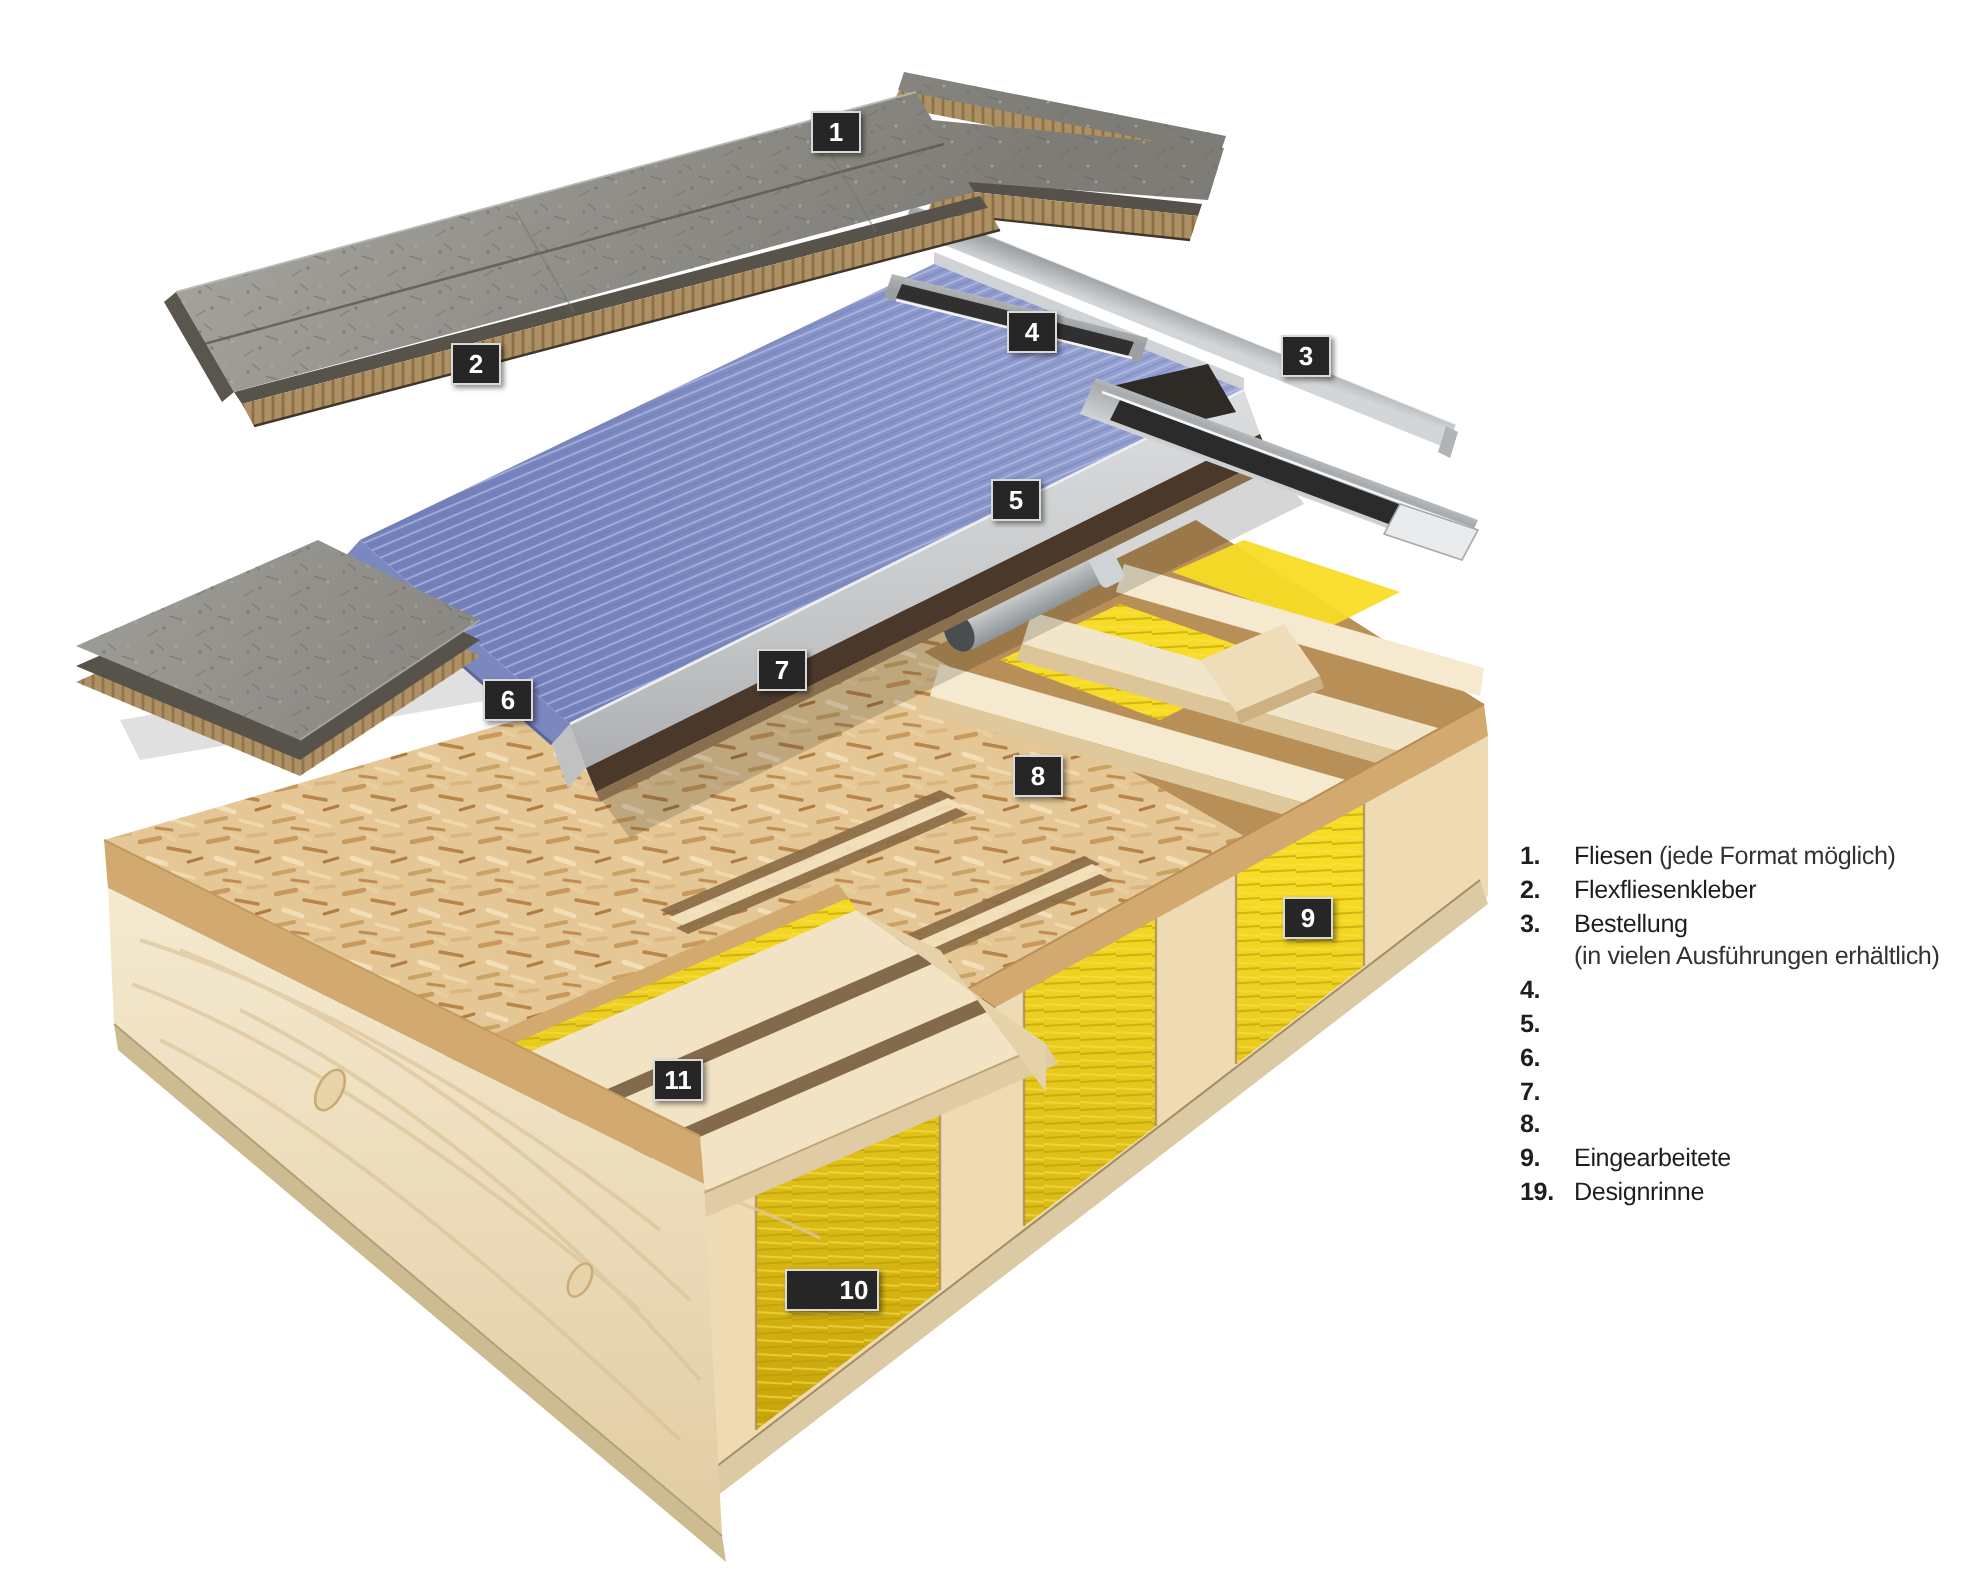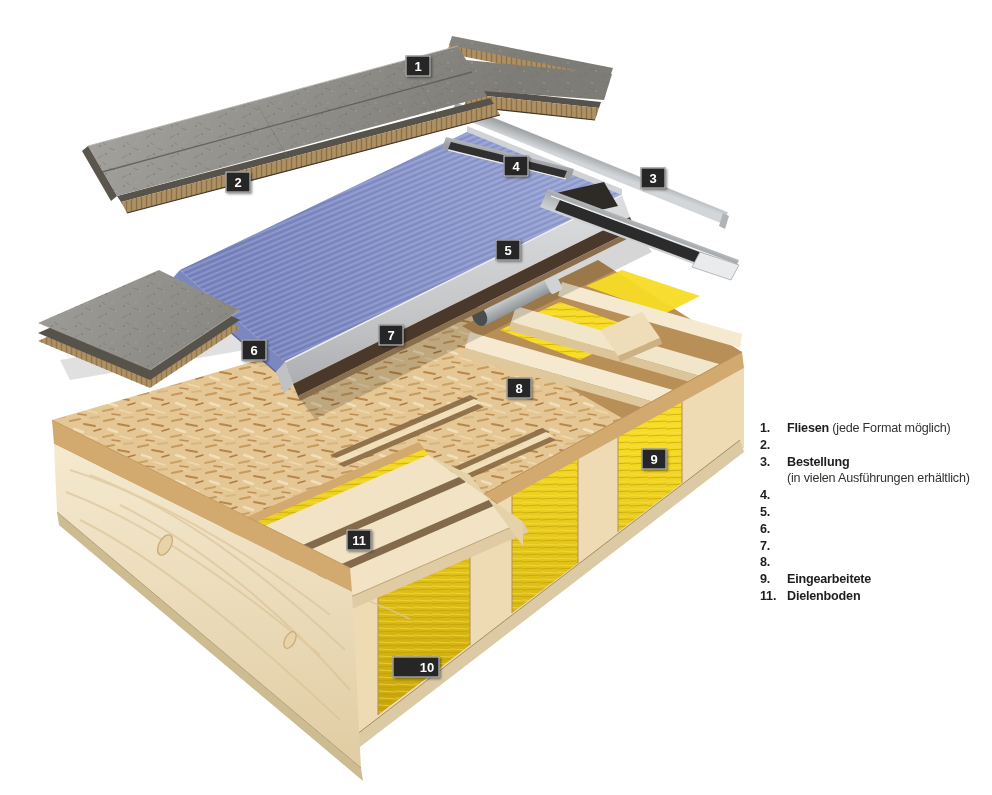--- a/index.html
+++ b/index.html
@@ -18,21 +18,21 @@
     text-align:center;transform:translate(-50%,-50%);
   }
   
   #legend{
     position:absolute;left:760px;top:420px;width:230px;
     font-size:12.6px;line-height:16.8px;letter-spacing:-0.2px;
     color:var(--legend-text,#1e1e1c);
   }
   .leg-row{display:grid;grid-template-columns:27px 1fr;}
   .leg-num{font-weight:bold;}
-  .leg-title{font-weight:bold;text-align:center;}
+  .leg-title{font-weight:normal;text-align:center;}
   .leg-rest{white-space:pre-line;color:#32322e;}
 </style>
 </head>
 <body>
 
 <div class="stage" style="--bg: #ffffff; --marker-bg: #262626; --marker-border: #d9d9d9; --marker-text: #ffffff; --legend-text: #1e1e1c;">
 
 <svg width="992" height="795" viewBox="0 0 992 795">
   <defs>
     <linearGradient id="gTile" x1="150" y1="40" x2="420" y2="220" gradientUnits="userSpaceOnUse">
@@ -310,30 +310,31 @@
 <div id="markers">
       <div class="marker" style="left: 418px; top: 66px;">1</div>
       <div class="marker" style="left: 238px; top: 182px;">2</div>
       <div class="marker" style="left: 653px; top: 178px;">3</div>
       <div class="marker" style="left: 516px; top: 166px;">4</div>
       <div class="marker" style="left: 508px; top: 250px;">5</div>
       <div class="marker" style="left: 254px; top: 350px;">6</div>
       <div class="marker" style="left: 391px; top: 335px;">7</div>
       <div class="marker" style="left: 519px; top: 388px;">8</div>
       <div class="marker" style="left: 654px; top: 459px;">9</div>
-      <div class="marker" style="left: 416px; top: 667px; padding-left: 24px;">10</div>
-      <div class="marker" style="left: 359px; top: 540px;">11</div>
+      <div class="marker" style="left: 416px; top: 645px; padding-left: 24px;">10</div>
+      <div class="marker" style="left: 339px; top: 540px;">11</div>
     </div>
 <div id="legend">
       <div class="leg-row">
         <span class="leg-num">1.</span>
         <span class="leg-text"><span class="leg-title">Fliesen</span><span class="leg-rest"> (jede Format möglich)</span></span>
       </div>
       <div class="leg-row">
         <span class="leg-num">2.</span>
+        <span class="leg-text"><span class="leg-title">Flexfliesenkleber</span><span class="leg-rest"></span></span>
       </div>
       <div class="leg-row">
         <span class="leg-num">3.</span>
         <span class="leg-text"><span class="leg-title">Bestellung</span><span class="leg-rest">
 (in vielen Ausführungen erhältlich)</span></span>
       </div>
       <div class="leg-row">
         <span class="leg-num">4.</span>
       </div>
       <div class="leg-row">
@@ -346,18 +347,18 @@
         <span class="leg-num">7.</span>
       </div>
       <div class="leg-row">
         <span class="leg-num">8.</span>
       </div>
       <div class="leg-row">
         <span class="leg-num">9.</span>
         <span class="leg-text"><span class="leg-title">Eingearbeitete</span><span class="leg-rest"></span></span>
       </div>
       <div class="leg-row">
-        <span class="leg-num">11.</span>
-        <span class="leg-text"><span class="leg-title">Dielenboden</span><span class="leg-rest"></span></span>
+        <span class="leg-num">19.</span>
+        <span class="leg-text"><span class="leg-title">Designrinne</span><span class="leg-rest"></span></span>
       </div>
     </div>
 
 </div>
 
 </body></html>

